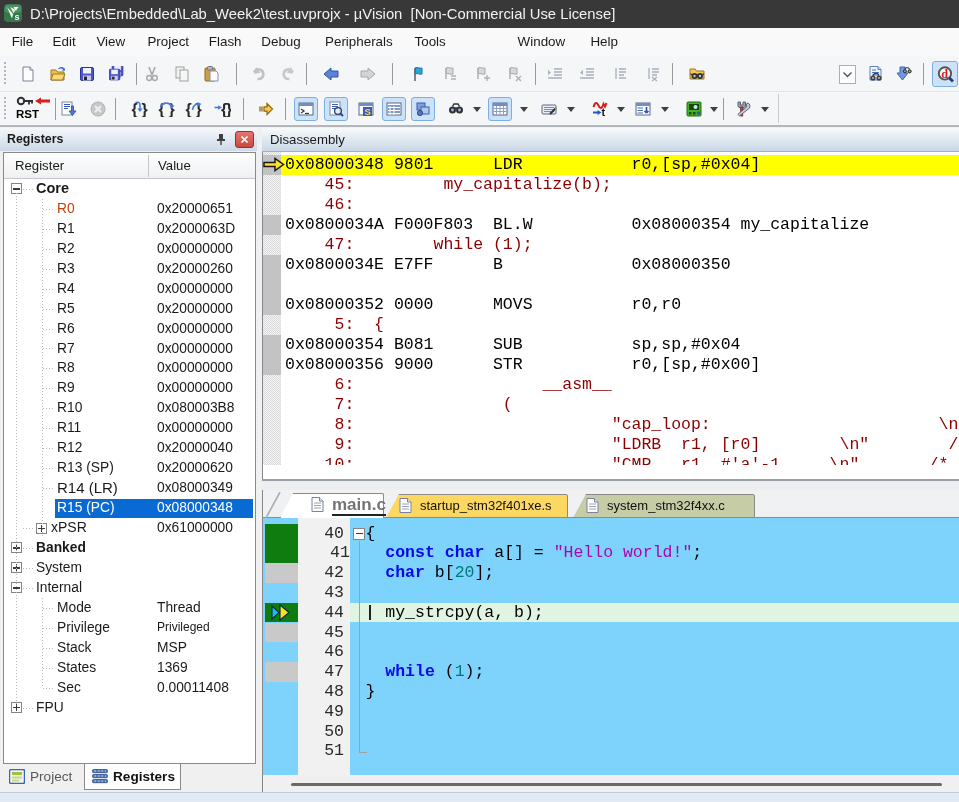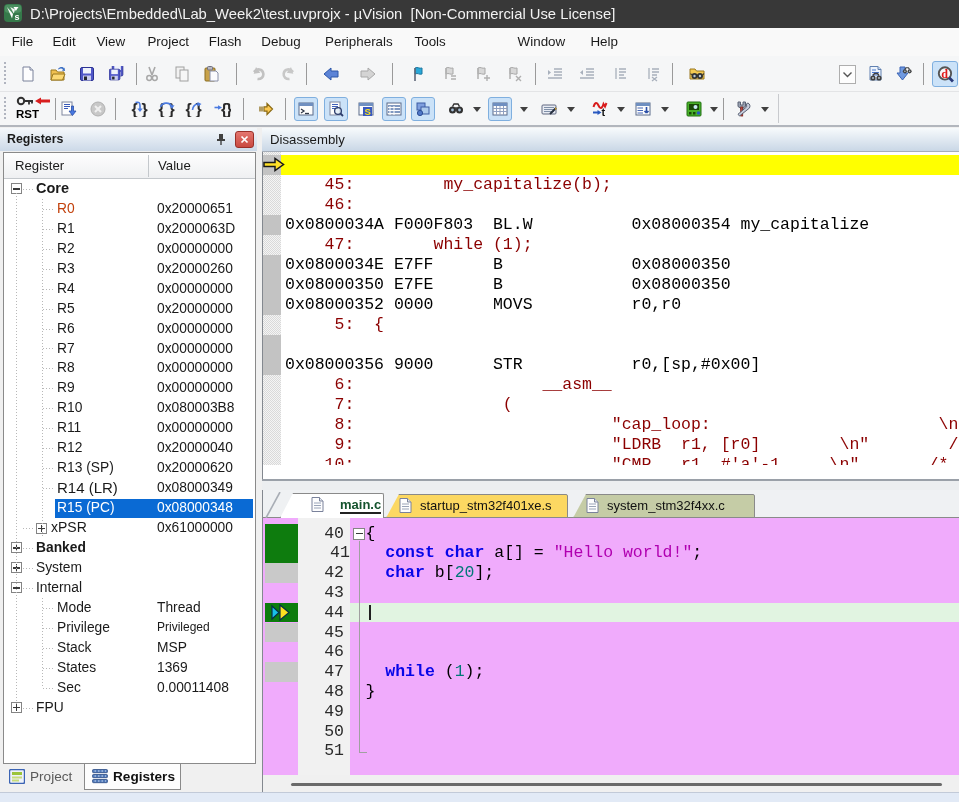--- a/index.html
+++ b/index.html
@@ -443,33 +443,34 @@
 <path d="M2.5 2 L4 2 M6 2 L7.5 2 M9.5 2 L11 2 M13 2 L14 2 M2.5 7 L4 7 M6 7 L7.5 7 M9.5 7 L11 7 M13 7 L14 7 M2.5 12 L4 12 M6 12 L7.5 12 M9.5 12 L11 12 M13 12 L14 12" stroke="#cfe0f4" stroke-width="1"></path>
 </svg>
 <div class="abs" style="left:113px;top:763px;height:27px;line-height:27px;font-size:13.6px;font-weight:bold;color:#111;">Registers</div>
 <div class="abs" style="left:262px;top:128px;width:697px;height:351px;background:#fff;border-left:1px solid #83888f;"></div>
 <div class="abs" style="left:262px;top:128px;width:697px;height:24px;background:linear-gradient(#f7fafc,#c9d7e6);border-bottom:1px solid #a6aeb9;"></div>
 <div class="abs" style="left:270px;top:128px;height:24px;line-height:24px;font-size:13.2px;color:#1a1a1a;">Disassembly</div>
 <div class="abs" style="left:263px;top:152px;width:18px;height:313px;background:#f4f4f4;background-image:conic-gradient(#d9d9d9 25%,transparent 0 50%,#d9d9d9 0 75%,transparent 0);background-size:2px 2px;"></div>
 <div class="abs" style="left:262px;top:152px;width:697px;height:313px;overflow:hidden;">
 <div class="abs" style="left:19px;top:3px;width:678px;height:20px;background:#ffff00;"></div>
 <div class="abs" style="left:1px;top:3px;width:18px;height:20px;background:#c3c3c3;"></div>
+<div class="abs mono" style="left:23px;top:3px;height:20px;line-height:20px;font-size:16.5px;color:#000;">0x08000348 9801      LDR           r0,[sp,#0x04]</div>
 <div class="abs mono" style="left:23px;top:23px;height:20px;line-height:20px;font-size:16.5px;color:#8b0000;">    45:         my_capitalize(b);</div>
 <div class="abs mono" style="left:23px;top:43px;height:20px;line-height:20px;font-size:16.5px;color:#8b0000;">    46:</div>
 <div class="abs" style="left:1px;top:63px;width:18px;height:20px;background:#c3c3c3;"></div>
 <div class="abs mono" style="left:23px;top:63px;height:20px;line-height:20px;font-size:16.5px;color:#000;">0x0800034A F000F803  BL.W          0x08000354 my_capitalize</div>
 <div class="abs mono" style="left:23px;top:83px;height:20px;line-height:20px;font-size:16.5px;color:#8b0000;">    47:        while (1);</div>
 <div class="abs" style="left:1px;top:103px;width:18px;height:20px;background:#c3c3c3;"></div>
 <div class="abs mono" style="left:23px;top:103px;height:20px;line-height:20px;font-size:16.5px;color:#000;">0x0800034E E7FF      B             0x08000350</div>
 <div class="abs" style="left:1px;top:123px;width:18px;height:20px;background:#c3c3c3;"></div>
-<div class="abs mono" style="left:23px;top:123px;height:20px;line-height:20px;font-size:16.5px;color:#000;">0x08000350 E7FE      B             0x08000350</div>
 <div class="abs" style="left:1px;top:143px;width:18px;height:20px;background:#c3c3c3;"></div>
 <div class="abs mono" style="left:23px;top:143px;height:20px;line-height:20px;font-size:16.5px;color:#000;">0x08000352 0000      MOVS          r0,r0</div>
 <div class="abs mono" style="left:23px;top:163px;height:20px;line-height:20px;font-size:16.5px;color:#8b0000;">     5:  {</div>
 <div class="abs" style="left:1px;top:183px;width:18px;height:20px;background:#c3c3c3;"></div>
+<div class="abs mono" style="left:23px;top:183px;height:20px;line-height:20px;font-size:16.5px;color:#000;">0x08000354 B081      SUB           sp,sp,#0x04</div>
 <div class="abs" style="left:1px;top:203px;width:18px;height:20px;background:#c3c3c3;"></div>
 <div class="abs mono" style="left:23px;top:203px;height:20px;line-height:20px;font-size:16.5px;color:#000;">0x08000356 9000      STR           r0,[sp,#0x00]</div>
 <div class="abs mono" style="left:23px;top:223px;height:20px;line-height:20px;font-size:16.5px;color:#8b0000;">     6:                   __asm__</div>
 <div class="abs mono" style="left:23px;top:243px;height:20px;line-height:20px;font-size:16.5px;color:#8b0000;">     7:               (</div>
 <div class="abs mono" style="left:23px;top:263px;height:20px;line-height:20px;font-size:16.5px;color:#8b0000;">     8:                          "cap_loop:                       \n"</div>
 <div class="abs mono" style="left:23px;top:283px;height:20px;line-height:20px;font-size:16.5px;color:#8b0000;">     9:                          "LDRB  r1, [r0]        \n"        /*</div>
 <div class="abs mono" style="left:23px;top:303px;height:20px;line-height:20px;font-size:16.5px;color:#8b0000;">    10:                          "CMP   r1, #'a'-1     \n"       /*</div>
 </div>
 <svg class="abs" style="left:263px;top:157px;" width="22" height="15" viewBox="0 0 22 15">
 <path d="M1 5.5 L12 5.5 L12 1.5 L20.5 7.5 L12 13.5 L12 9.5 L1 9.5 Z" fill="#ffe028" stroke="#1a1a1a" stroke-width="1.5"></path>
@@ -494,22 +495,22 @@
 <path d="M8.5 0.5 L8.5 4 L12 4" fill="#e4e8f0" stroke="#7a829b"></path>
 <path d="M3 6 L10 6 M3 8.5 L10 8.5 M3 11 L10 11" stroke="#9aa4b8" stroke-width="1"></path>
 </svg>
 <div class="abs" style="left:607px;top:494px;height:21px;line-height:23px;font-size:13px;font-weight:normal;color:#111;"><span style="padding-bottom:0px;">system_stm32f4xx.c</span></div>
 <div class="abs" style="left:280px;top:493px;width:104px;height:25px;background:#ffffff;border:1px solid #8a8a8a;border-bottom:none;clip-path:polygon(13px 0, 100% 0, 100% 100%, 0 100%);border-top-right-radius:2px;"></div>
 <svg class="abs" style="left:311px;top:497px;" width="13" height="15" viewBox="0 0 13 15">
 <path d="M1 0.5 L8.5 0.5 L12 4 L12 14.5 L1 14.5 Z" fill="#fdfdfe" stroke="#7a829b"></path>
 <path d="M8.5 0.5 L8.5 4 L12 4" fill="#e4e8f0" stroke="#7a829b"></path>
 <path d="M3 6 L10 6 M3 8.5 L10 8.5 M3 11 L10 11" stroke="#9aa4b8" stroke-width="1"></path>
 </svg>
-<div class="abs" style="left:332px;top:493px;height:22px;line-height:24px;font-size:13px;font-weight:bold;color:#14532d;margin-left:8px;"><span style="border-bottom:2px solid #222;padding-bottom:0px;">main.c</span></div>
-<div class="abs" style="left:262px;top:518px;width:697px;height:257px;background:#f0abfc;border-left:1px solid #83888f;overflow:hidden;text-decoration:underline;">
+<div class="abs" style="left:332px;top:493px;height:22px;line-height:24px;font-size:17px;font-weight:bold;color:#737373;"><span style="border-bottom:2px solid #222;padding-bottom:0px;">main.c</span></div>
+<div class="abs" style="left:262px;top:518px;width:697px;height:257px;background:#7dd3fc;border-left:1px solid #83888f;overflow:hidden;text-decoration:underline;">
 <div class="abs" style="left:35px;top:0;width:52px;height:257px;background:#f1f1f1;"></div>
 <div class="abs" style="left:2px;top:5.5px;width:33px;height:39.6px;background:#0e7c0e;"></div>
 <div class="abs" style="left:2px;top:45.1px;width:33px;height:19.8px;background:#c9c9c9;"></div>
 <div class="abs" style="left:2px;top:84.7px;width:33px;height:19.8px;background:#0e7c0e;"></div>
 <div class="abs" style="left:2px;top:104.5px;width:33px;height:19.8px;background:#c9c9c9;"></div>
 <div class="abs" style="left:2px;top:144.1px;width:33px;height:19.8px;background:#c9c9c9;"></div>
 <div class="abs" style="left:87px;top:84.7px;width:610px;height:19.8px;background:#e1f4e1;"></div>
 <svg class="abs" style="left:8px;top:85.7px;" width="26" height="17" viewBox="0 0 26 17">
 <path d="M1 2 L8 8.5 L1 15 Z" fill="#18c0e8" stroke="#083048" stroke-width="1.2"></path>
 <path d="M9 1 L18 8.5 L9 16 Z" fill="#ffe020" stroke="#083048" stroke-width="1.2"></path>
@@ -527,17 +528,18 @@
 <div class="abs mono" style="left:35px;top:203.5px;width:46px;height:19.8px;line-height:19.8px;font-size:16.5px;color:#2a2a2a;text-align:right;">50</div>
 <div class="abs mono" style="left:35px;top:223.3px;width:46px;height:19.8px;line-height:19.8px;font-size:16.5px;color:#2a2a2a;text-align:right;">51</div>
 <div class="abs" style="left:90px;top:9.5px;width:12px;height:12px;background:#fff;border:1px solid #848484;"></div>
 <div class="abs" style="left:92.5px;top:15.0px;width:7px;height:1.3px;background:#3a3a3a;"></div>
 <div class="abs" style="left:96px;top:22.5px;width:1px;height:212.8px;background:#a0a0a0;"></div>
 <div class="abs" style="left:96px;top:234.3px;width:8px;height:1px;background:#a0a0a0;"></div>
 <div class="abs" style="left:106px;top:86.7px;width:1.6px;height:15.8px;background:#202020;"></div>
 <div class="abs mono" style="left:102.5px;top:5.5px;height:19.8px;line-height:19.8px;font-size:16.5px;color:#000;">{</div>
 <div class="abs mono" style="left:102.5px;top:25.3px;height:19.8px;line-height:19.8px;font-size:16.5px;color:#000;">  <span style="color:#0606e8;font-weight:bold;">const</span> <span style="color:#0606e8;font-weight:bold;">char</span> a[] = <span style="color:#b000b0;">"Hello world!"</span>;</div>
 <div class="abs mono" style="left:102.5px;top:45.1px;height:19.8px;line-height:19.8px;font-size:16.5px;color:#000;">  <span style="color:#0606e8;font-weight:bold;">char</span> b[<span style="color:#007878;">20</span>];</div>
+<div class="abs mono" style="left:102.5px;top:84.7px;height:19.8px;line-height:19.8px;font-size:16.5px;color:#000;">  my_strcpy(a, b);</div>
 <div class="abs mono" style="left:102.5px;top:144.1px;height:19.8px;line-height:19.8px;font-size:16.5px;color:#000;">  <span style="color:#0606e8;font-weight:bold;">while</span> (<span style="color:#007878;">1</span>);</div>
 <div class="abs mono" style="left:102.5px;top:163.9px;height:19.8px;line-height:19.8px;font-size:16.5px;color:#000;">}</div>
 </div>
 <div class="abs" style="left:262px;top:775px;width:697px;height:17px;background:#f0f0f0;border-left:1px solid #83888f;"></div>
 <div class="abs" style="left:291px;top:783px;width:651px;height:3px;background:#6a6a6a;border-radius:2px;"></div>
 <div class="abs" style="left:0;top:792px;width:959px;height:10px;background:#e2eaf6;border-top:1px solid #c2cad8;"></div>
 </body></html>

